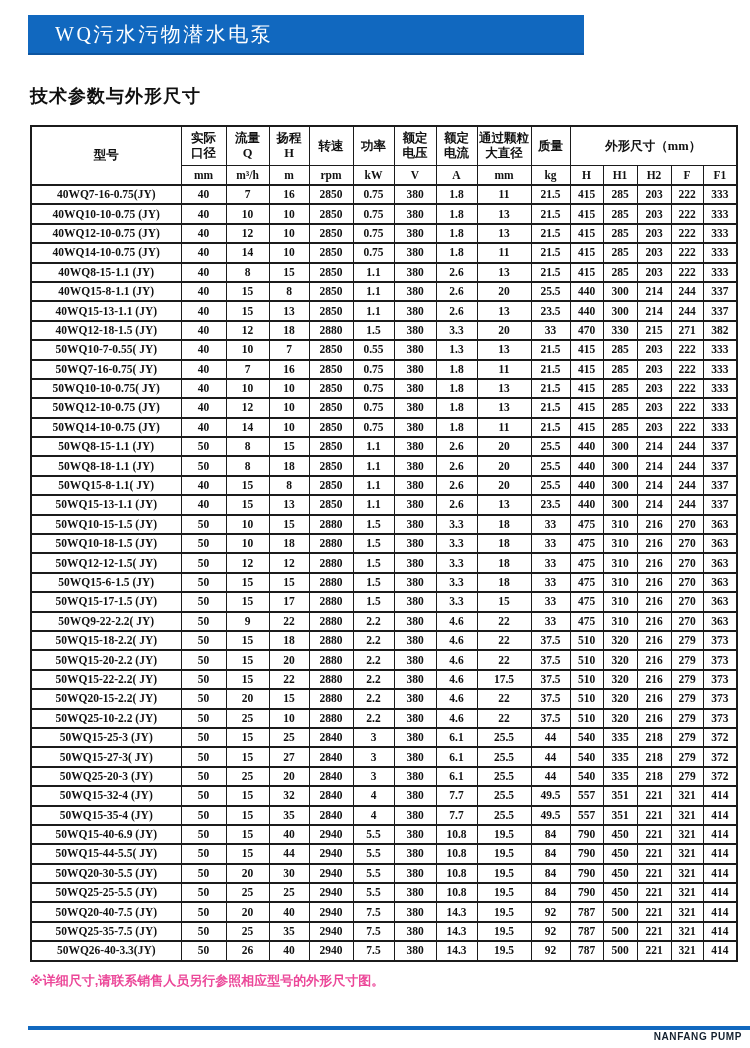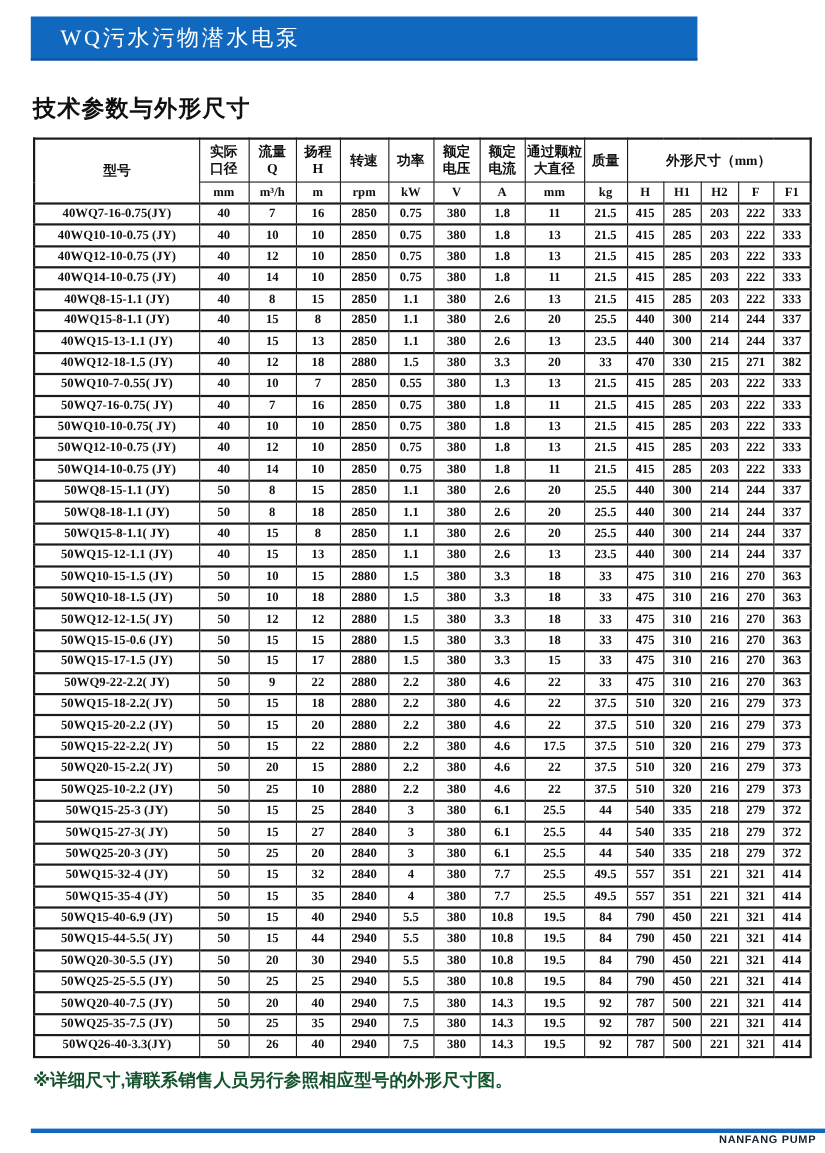--- a/index.html
+++ b/index.html
@@ -8,39 +8,39 @@
     width: 750px;
     height: 1048px;
     background: #ffffff;
     font-family: "Liberation Serif", "DejaVu Serif", serif;
     overflow: hidden;
   }
   
   .banner {
     position: absolute;
     left: 28px; top: 15px;
-    width: 606px; height: 38px;
+    width: 556px; height: 38px;
     background: #1168bf;
     border-bottom: 2px solid #0d55a0;
     display: flex; align-items: center;
   }
   .banner-title {
     color: #ffffff;
     font-size: 20px;
     letter-spacing: 2.5px;
     padding-left: 27px;
     font-weight: 500;
   }
   
   .section-title {
     position: absolute;
     left: 30px; top: 84px;
     margin: 0;
     font-family: "Liberation Sans", "DejaVu Sans", sans-serif;
-    font-size: 21px;
+    font-size: 18px;
     font-weight: bold;
     color: #101010;
     letter-spacing: 1px;
   }
   
   .spec-table {
     position: absolute;
     left: 30px; top: 125px;
     width: 692px;
     border-collapse: collapse;
@@ -74,23 +74,23 @@
     border-top-width: 2px;
     border-bottom-width: 2px;
     white-space: nowrap;
   }
   
   .footnote {
     position: absolute;
     left: 30px; top: 972px;
     margin: 0;
     font-family: "Liberation Sans", "DejaVu Sans", sans-serif;
-    font-size: 16px;
+    font-size: 13px;
     font-weight: bold;
-    color: #14532d;
+    color: #ec4899;
   }
   
   .footer-line {
     position: absolute;
     left: 28px; right: 0; top: 1026px;
     height: 4px;
     background: #1168bf;
   }
   .footer-text {
     position: absolute;
@@ -447,21 +447,21 @@
           <td>2.6</td>
           <td>20</td>
           <td>25.5</td>
           <td>440</td>
           <td>300</td>
           <td>214</td>
           <td>244</td>
           <td>337</td>
         </tr>
         <tr>
-          <td>50WQ15-12-1.1 (JY)</td>
+          <td>50WQ15-13-1.1 (JY)</td>
           <td>40</td>
           <td>15</td>
           <td>13</td>
           <td>2850</td>
           <td>1.1</td>
           <td>380</td>
           <td>2.6</td>
           <td>13</td>
           <td>23.5</td>
           <td>440</td>
@@ -515,21 +515,21 @@
           <td>3.3</td>
           <td>18</td>
           <td>33</td>
           <td>475</td>
           <td>310</td>
           <td>216</td>
           <td>270</td>
           <td>363</td>
         </tr>
         <tr>
-          <td>50WQ15-15-0.6 (JY)</td>
+          <td>50WQ15-6-1.5 (JY)</td>
           <td>50</td>
           <td>15</td>
           <td>15</td>
           <td>2880</td>
           <td>1.5</td>
           <td>380</td>
           <td>3.3</td>
           <td>18</td>
           <td>33</td>
           <td>475</td>

